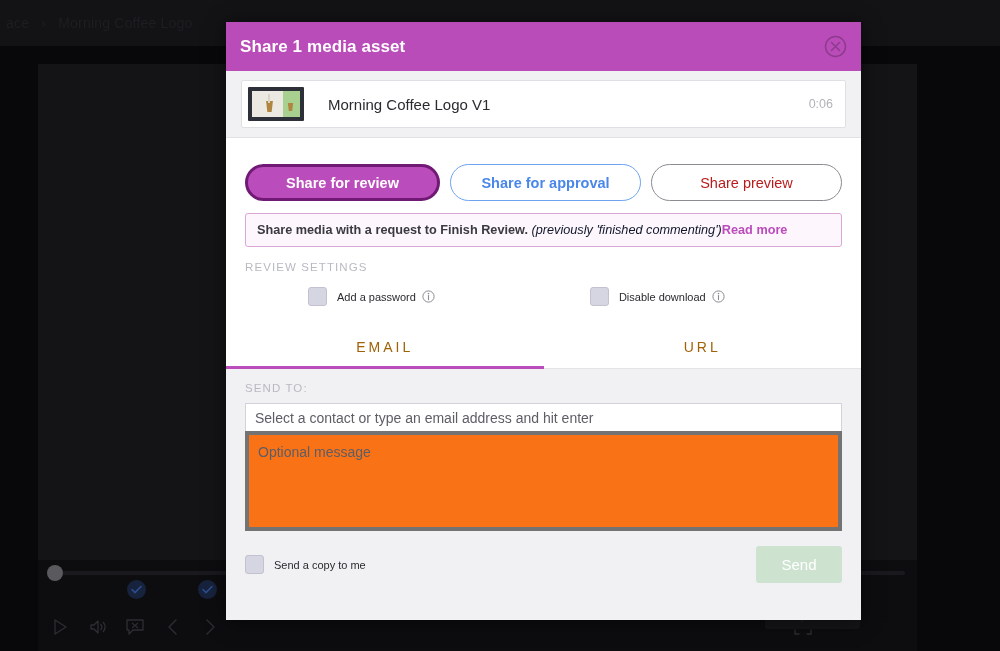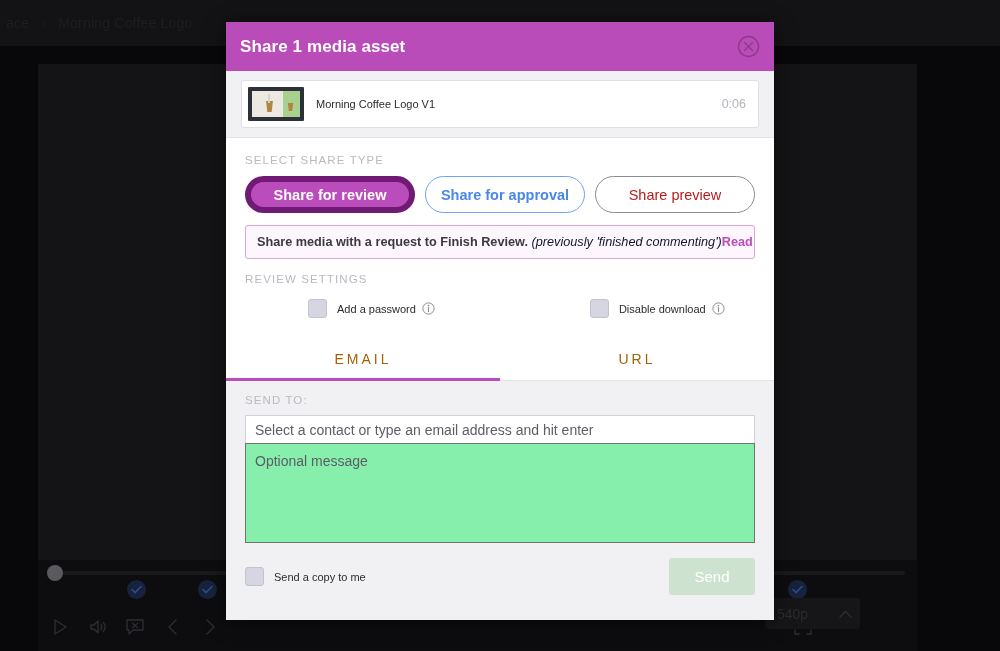--- a/index.html
+++ b/index.html
@@ -61,21 +61,21 @@
     background: #161619; border-radius: 3px;
     display: flex; align-items: center; justify-content: space-between;
     padding: 0 12px;
     gap: 30px;
   }
   .bg-res-label { font-size: 14px; color: #2b2b30; }
 
   
   #modal {
     position: absolute; left: 226px; top: 22px;
-    width: 548px; height: 598px;
+    width: 635px; height: 598px;
     background: #ffffff;
     box-shadow: 0 2px 18px rgba(0,0,0,.55);
     display: flex; flex-direction: column;
     overflow: hidden;
   }
   .modal-header {
     height: 49px; flex: 0 0 49px;
     background: #b94cb9;
     display: flex; align-items: center; justify-content: space-between;
     padding: 0 14px 0 14px;
@@ -115,22 +115,22 @@
   }
   .cup {
     position: absolute; width: 9px; height: 11px;
     background: #b0853f;
     clip-path: polygon(12% 0, 88% 0, 74% 100%, 26% 100%);
   }
   .cup-stick {
     position: absolute; width: 2px; height: 9px; background: #d9d4c8;
   }
   .asset-name {
-    flex: 1; margin-left: 12px;
-    font-size: 11px; color: #2b2b30;
+    flex: 1; margin-left: 24px;
+    font-size: 15px; color: #2b2b30;
   }
   .asset-dur { font-size: 12.5px; color: #b3b3ba; }
 
   .body-scroll {
     flex: 1; display: flex; flex-direction: column;
     min-height: 0;
   }
 
   .section-label {
     font-size: 11.5px; letter-spacing: 1.1px; color: #b9b9c2;
@@ -139,21 +139,21 @@
 
   .share-type-block { padding: 16px 19px 0 19px; background:#fff; }
   .pill-row { display: flex; gap: 10px; margin-top: 10px; }
   .pill {
     flex: 1; height: 37px; border-radius: 19px;
     display: flex; align-items: center; justify-content: center;
     font-size: 14.5px; cursor: pointer;
     background: #fff;
   }
   .pill.selected {
-    background: #bb4cbb; color: #fff; border: 6px solid #701a75; font-weight: bold;
+    background: #bb4cbb; color: #fff; border: 3px solid #701a75; font-weight: bold;
   }
   .pill.blue { border: 1px solid #6ea3f0; color: #4a87ea; font-weight: bold; }
   .pill.plain { border: 1px solid #8b8b93; color: #b91c1c; }
 
   .notice {
     margin: 12px 19px 0 19px;
     border: 1px solid #d9a8d9;
     background: #fdf6fd;
     border-radius: 3px;
     padding: 9px 11px;
@@ -200,22 +200,22 @@
     width: 100%; height: 28px;
     border: 1px solid #d2d2da; border-bottom: none;
     background: #fff; padding: 0 9px;
     font-size: 14px; color: #3a3a40;
     font-family: "Liberation Sans", sans-serif;
     outline: none;
   }
   .contact-input::placeholder { color: #5d5d66; }
   .msg-box {
     width: 100%; height: 100px;
-    border: 1px solid #737373;
-    background: #86efac; padding: 9px 9px;
+    border: 4px solid #737373;
+    background: #f97316; padding: 9px 9px;
     font-size: 14px; color: #3a3a40; resize: none;
     font-family: "Liberation Sans", sans-serif;
     outline: none;
   }
   .msg-box::placeholder { color: #5d5d66; }
   .footer-row {
     display: flex; align-items: center; justify-content: space-between;
     margin-top: 11px;
   }
   .copy-check { display: flex; align-items: center; cursor: pointer; }
@@ -332,21 +332,20 @@
         </div>
       </div>
       <span class="asset-name">Morning Coffee Logo V1</span>
       <span class="asset-dur">0:06</span>
     </div>
   </div>
 
   <div class="body-scroll">
 
     <div class="share-type-block">
-      <div class="section-label">SELECT SHARE TYPE</div>
       <div class="pill-row">
         <div class="pill selected">Share for review</div>
         <div class="pill blue">Share for approval</div>
         <div class="pill plain">Share preview</div>
       </div>
     </div>
 
     <div class="notice">
       <b>Share media with a request to Finish Review.</b>
       <i>(previously 'finished commenting')</i><a>Read more</a>

